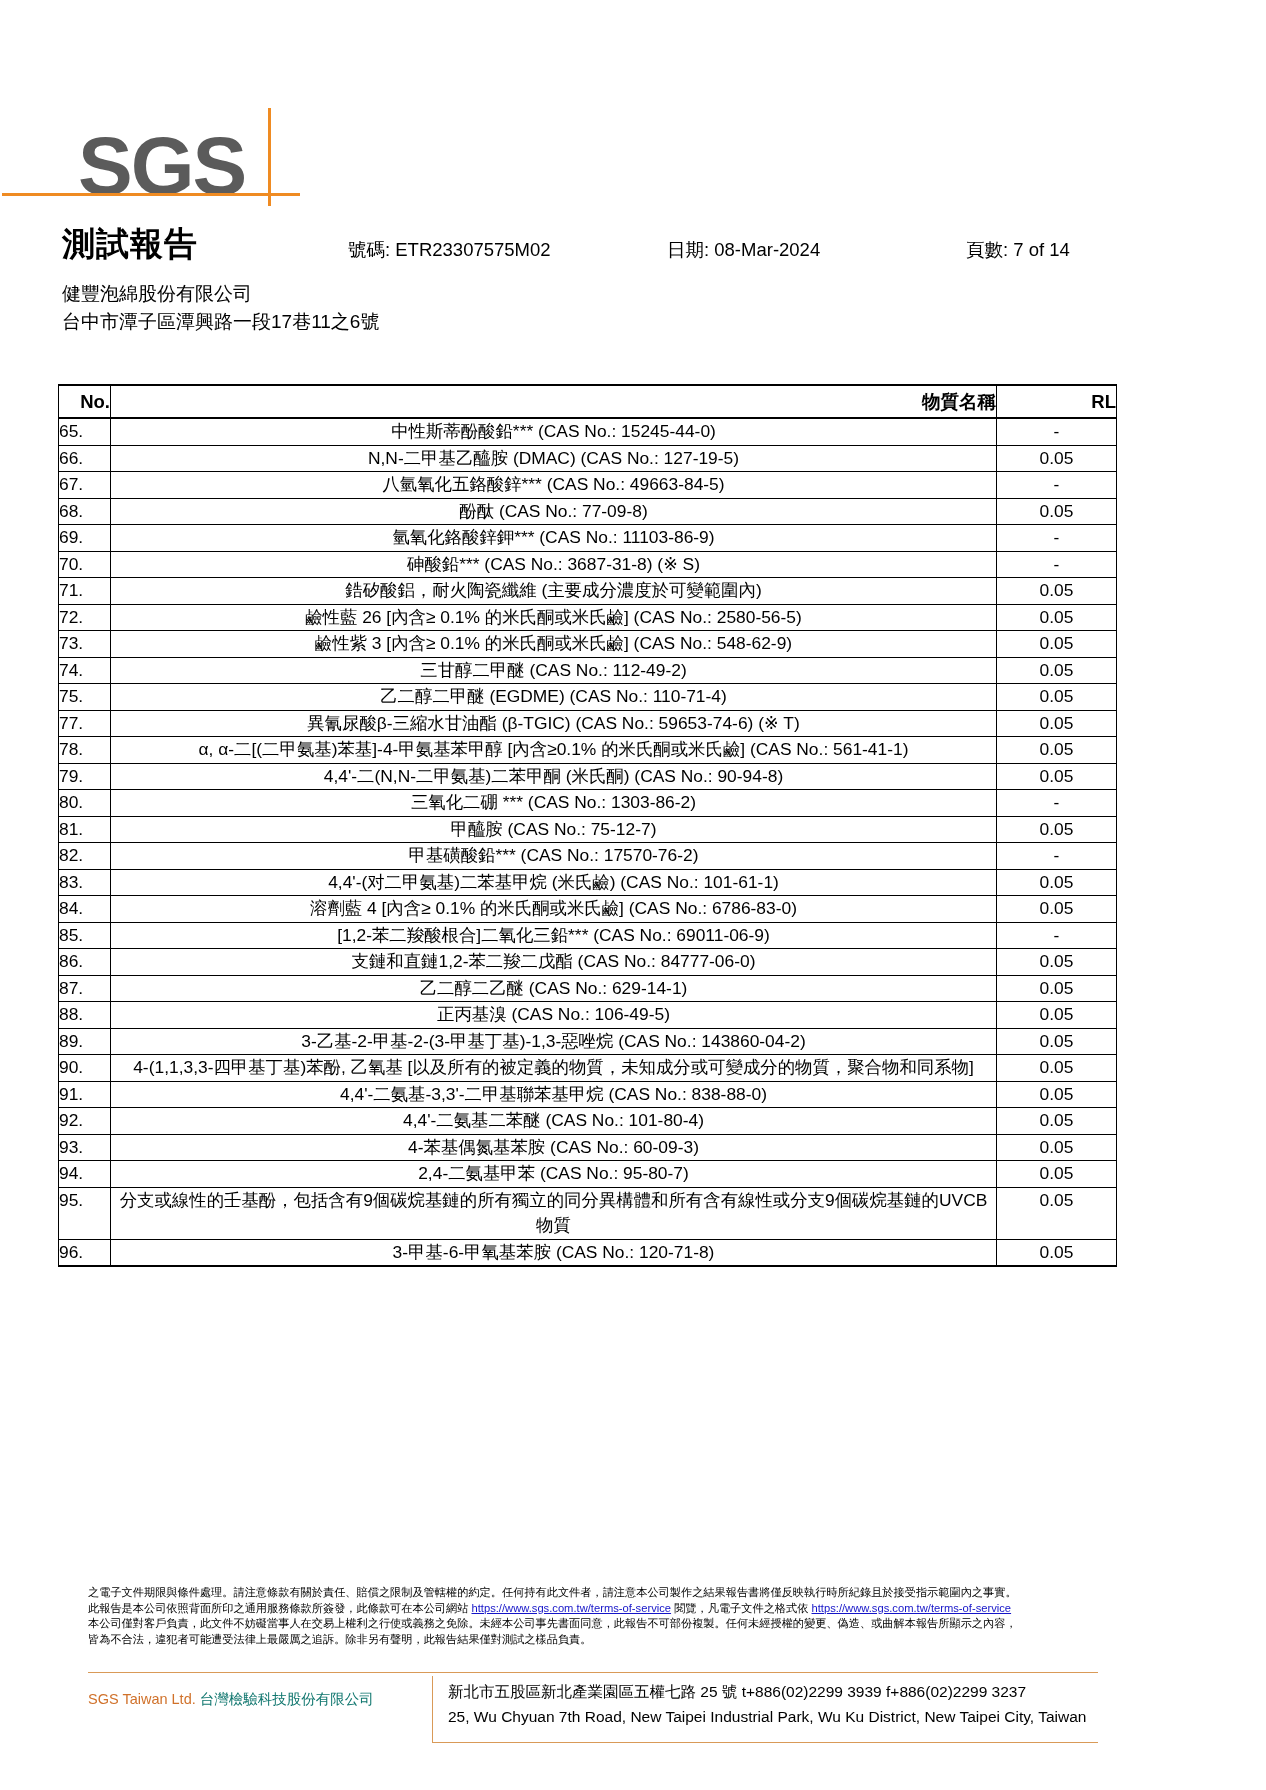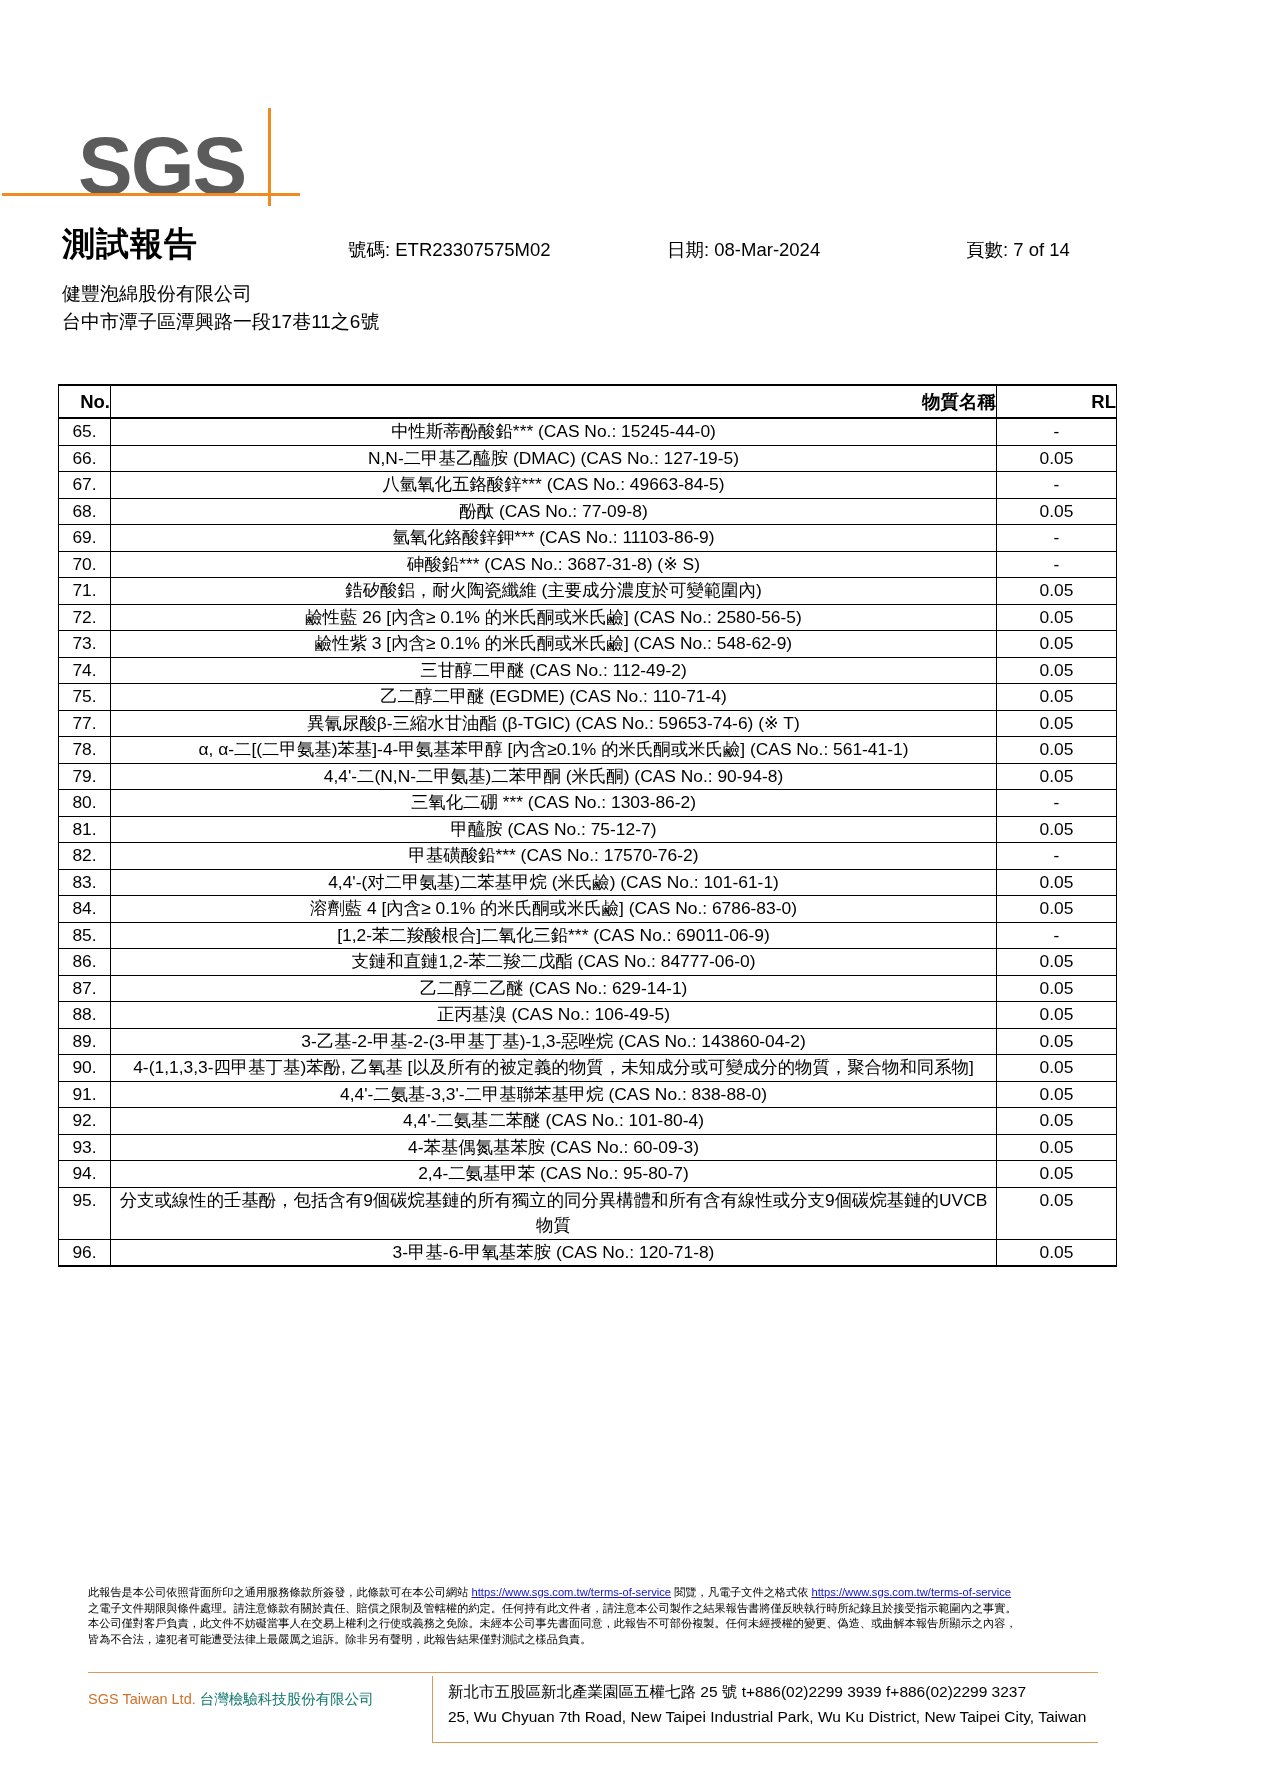--- a/index.html
+++ b/index.html
@@ -134,21 +134,21 @@
     border-bottom: 1.5px solid #000;
   }
   table.subs tbody tr:last-child td {
     border-bottom: 2.5px solid #000;
   }
   col.c-no   { width: 52px; }
   col.c-name { width: 886px; }
   col.c-rl   { width: 120px; }
 
   td.no {
-    text-align: center;
+    text-align: left;
     padding-right: 4px;
     white-space: nowrap;
   }
   td.name {
     text-align: center;
     padding-left: 4px;
     padding-right: 4px;
     word-break: break-word;
   }
   td.rl {
@@ -416,22 +416,22 @@
           <tr>
             <td class="no">96.</td>
             <td class="name">3-甲基-6-甲氧基苯胺 (CAS No.: 120-71-8)</td>
             <td class="rl">0.05</td>
           </tr>
         </tbody>
     </table>
   </div>
 
   <div class="legal">
+    <div>之電子文件期限與條件處理。請注意條款有關於責任、賠償之限制及管轄權的約定。任何持有此文件者，請注意本公司製作之結果報告書將僅反映執行時所紀錄且於接受指示範圍內之事實。</div>
     <div><span>此報告是本公司依照背面所印之通用服務條款所簽發，此條款可在本公司網站 </span><span class="lnk">https://www.sgs.com.tw/terms-of-service</span><span> 閱覽，凡電子文件之格式依 </span><span class="lnk">https://www.sgs.com.tw/terms-of-service</span></div>
-    <div>之電子文件期限與條件處理。請注意條款有關於責任、賠償之限制及管轄權的約定。任何持有此文件者，請注意本公司製作之結果報告書將僅反映執行時所紀錄且於接受指示範圍內之事實。</div>
     <div>本公司僅對客戶負責，此文件不妨礙當事人在交易上權利之行使或義務之免除。未經本公司事先書面同意，此報告不可部份複製。任何未經授權的變更、偽造、或曲解本報告所顯示之內容，</div>
     <div>皆為不合法，違犯者可能遭受法律上最嚴厲之追訴。除非另有聲明，此報告結果僅對測試之樣品負責。</div>
   </div>
 
   <div class="footer-rule"></div>
   <div class="footer-divider"></div>
   <div class="footer-sgs">
     <span>SGS Taiwan Ltd.</span>
     <span class="tw">台灣檢驗科技股份有限公司</span>
   </div>

